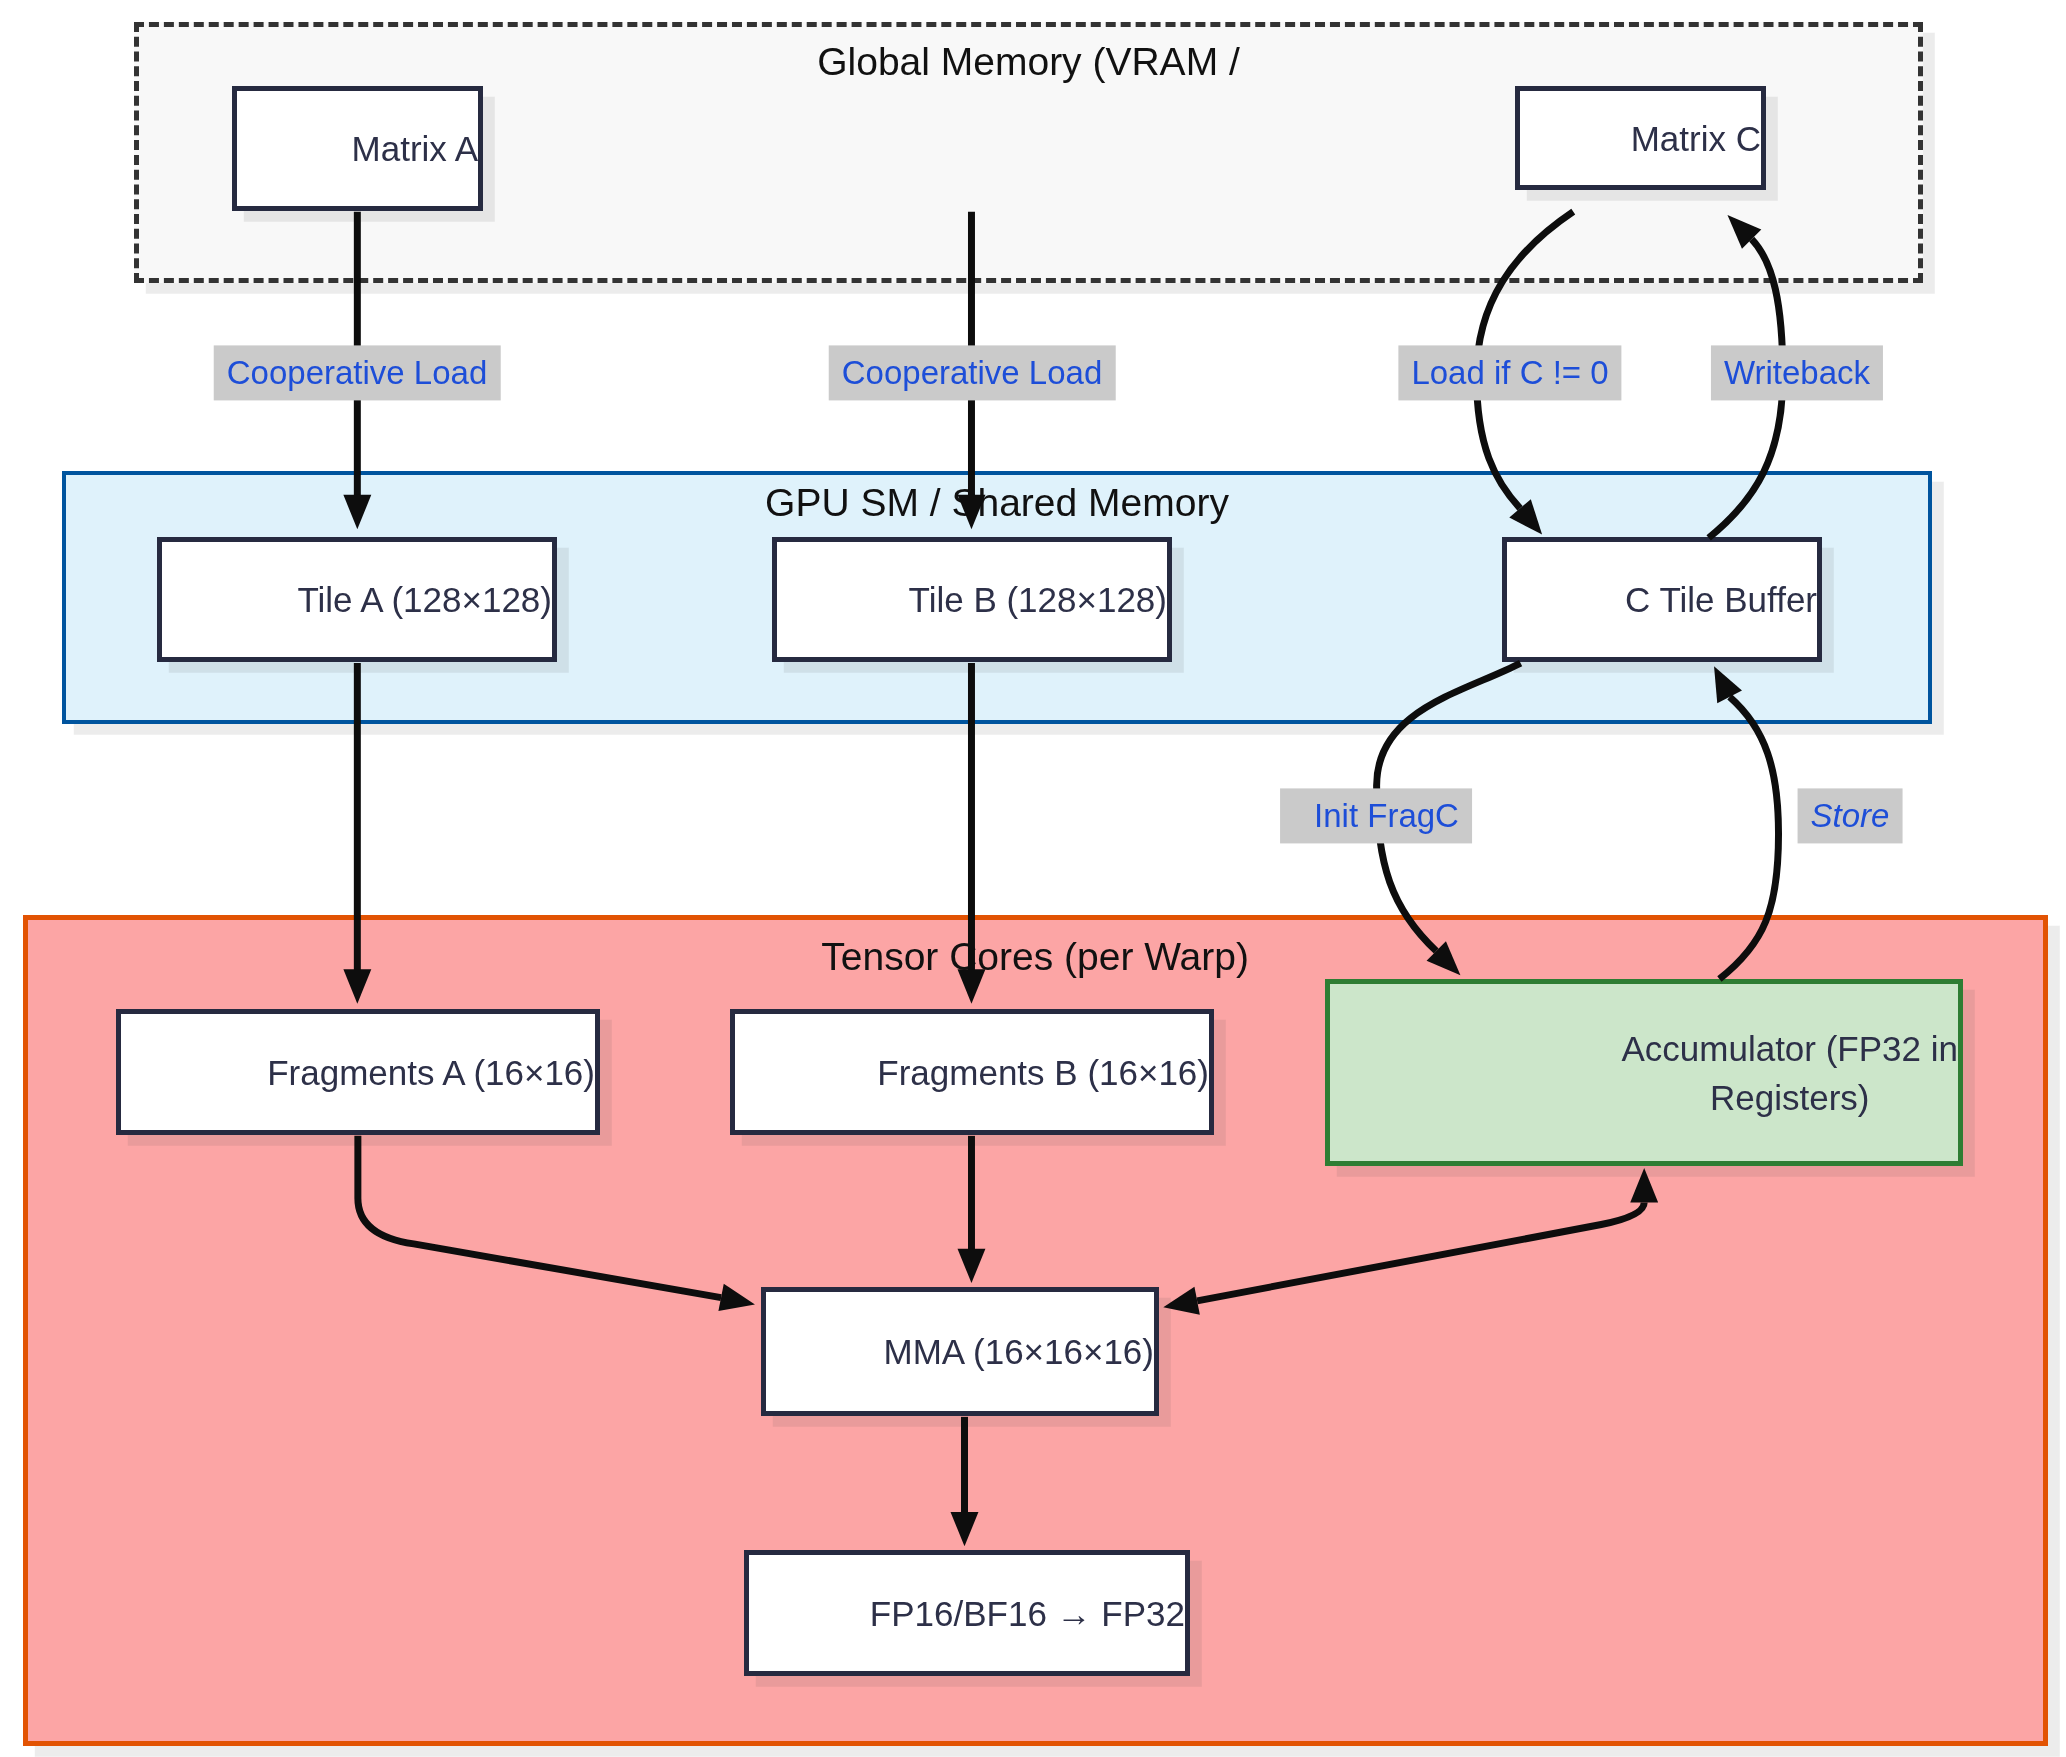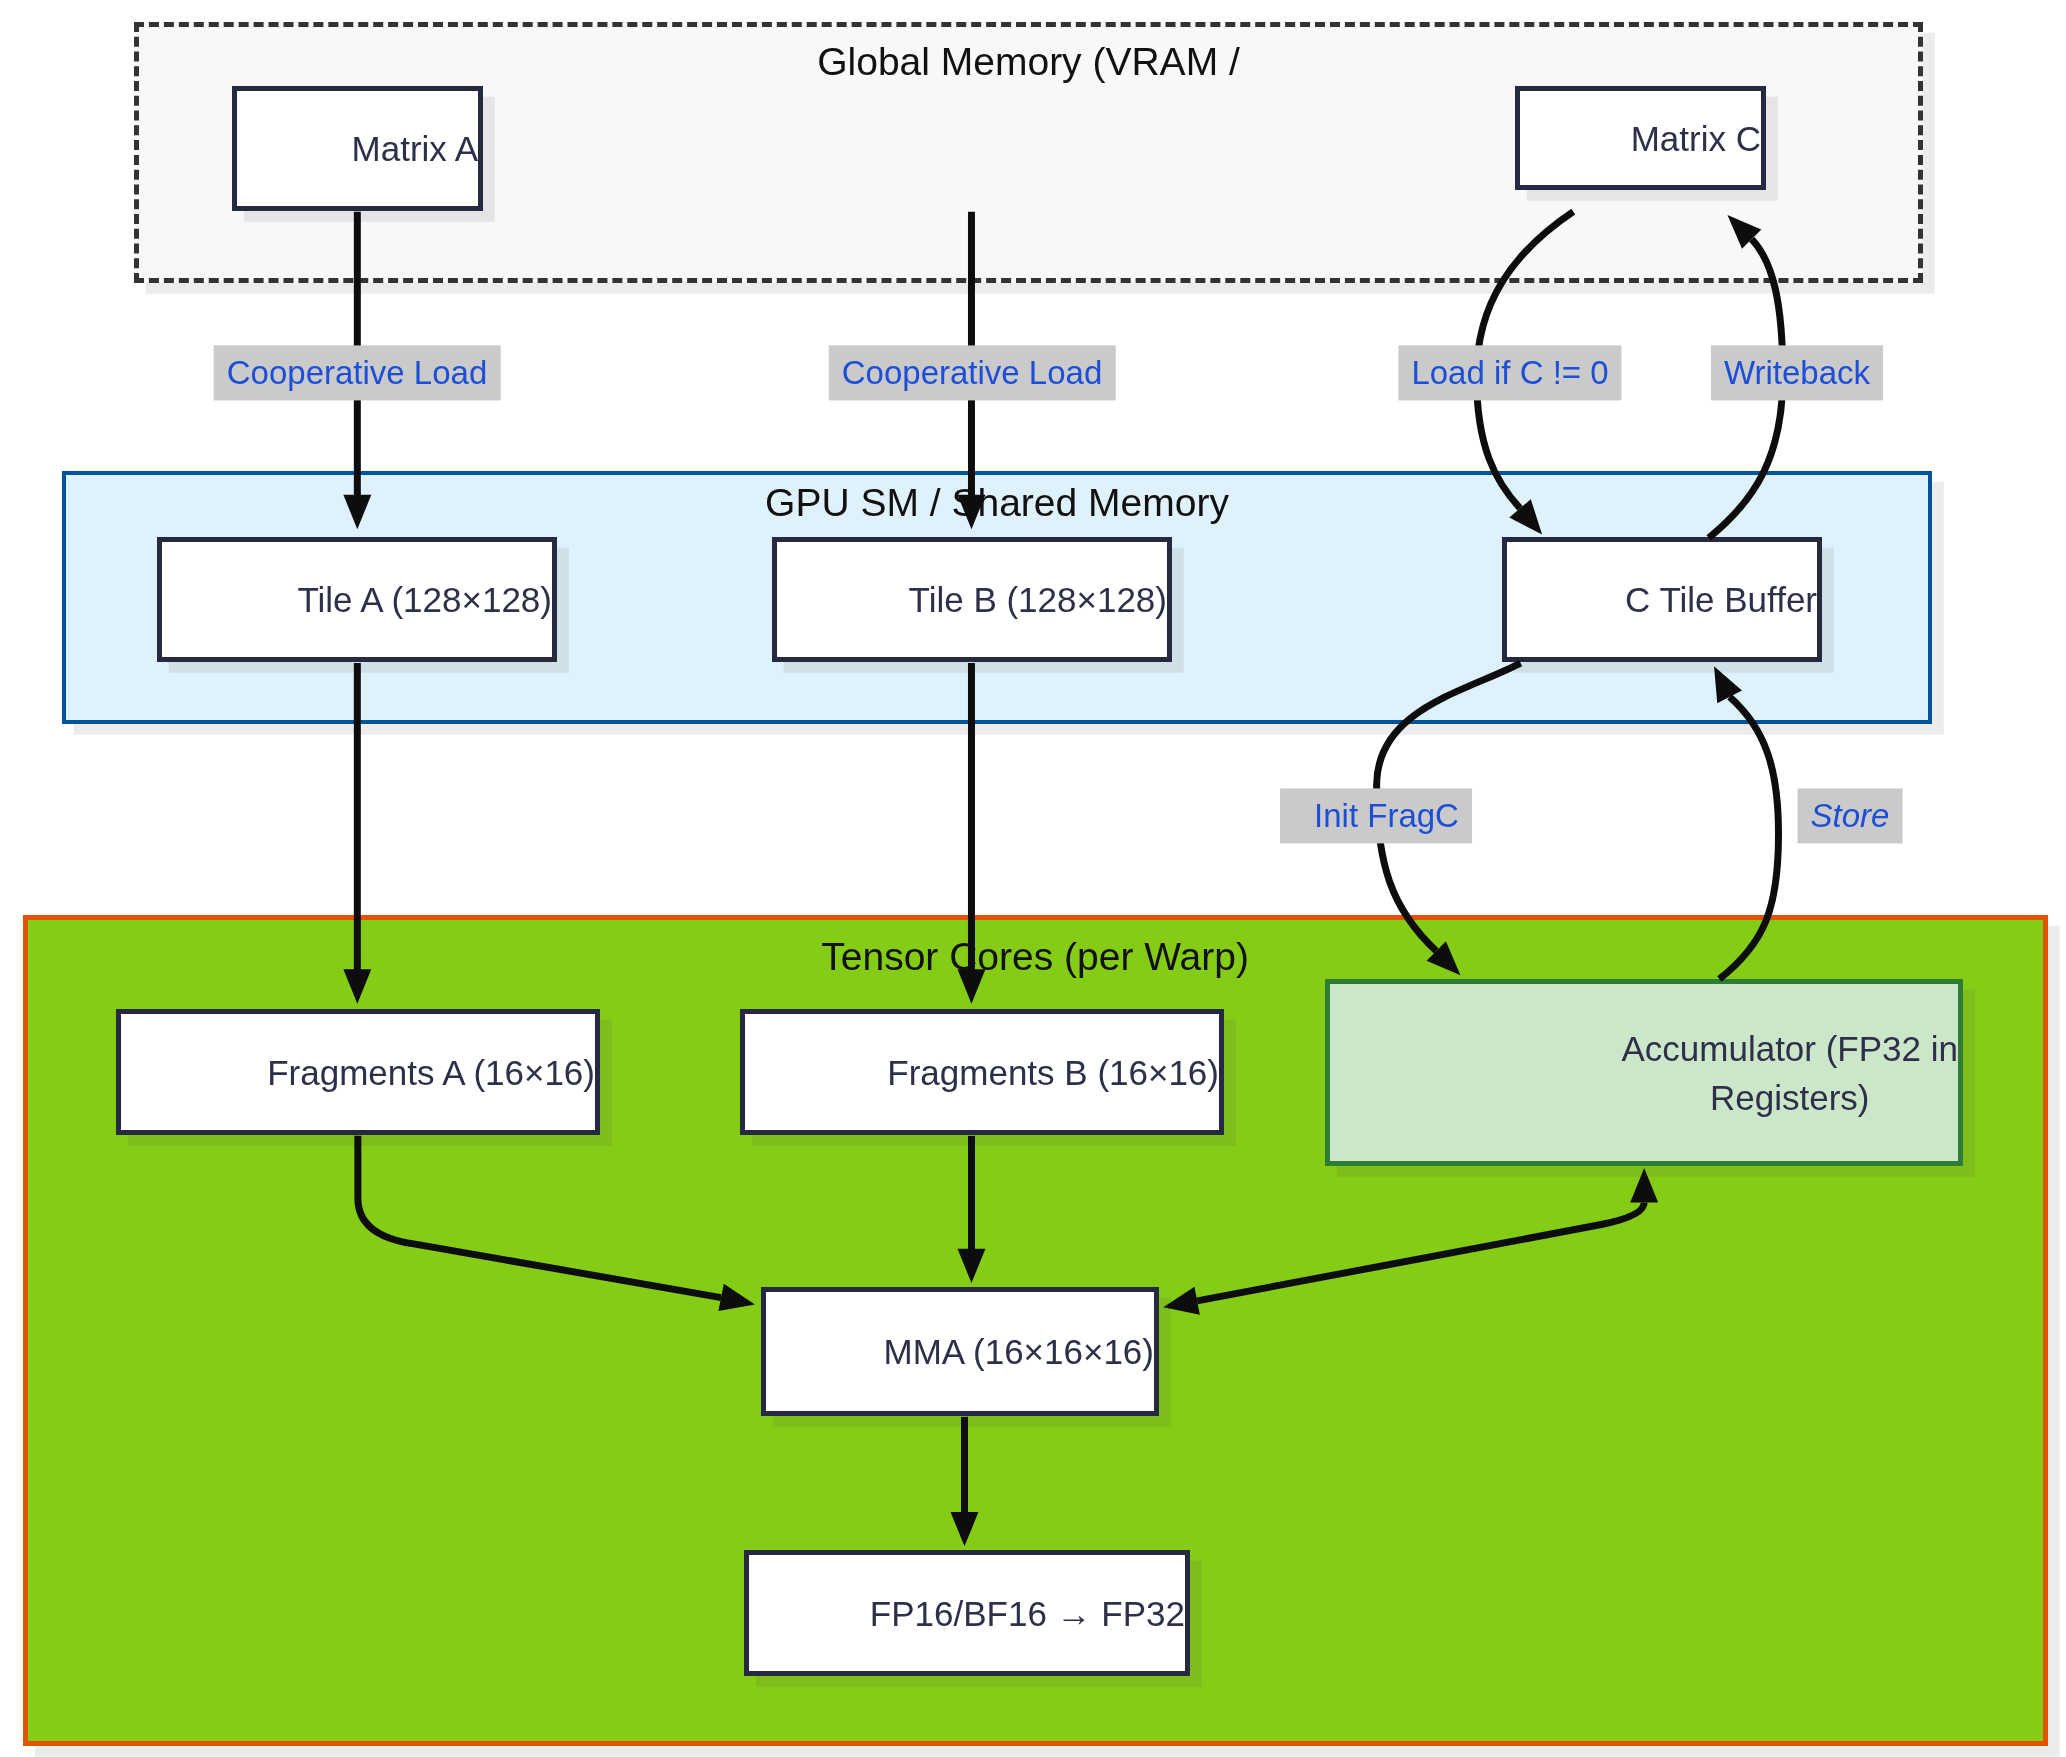--- a/index.html
+++ b/index.html
@@ -20,42 +20,42 @@
   #region-global .region-title { padding-top:13px; }
 
   #region-shared {
     left:62px; top:471px; width:1870px; height:253px;
     background:#dff2fb; border:4.3px solid #00549e;
   }
   #region-shared .region-title { padding-top:6.4px; }
 
   #region-tensor {
     left:22.6px; top:915px; width:2025px; height:831px;
-    background:#84cc16; border:5.9px solid #e25303;
+    background:#fca5a5; border:5.9px solid #e25303;
   }
   #region-tensor .region-title { padding-top:15px; }
 
   .node {
     position:absolute; box-sizing:border-box;
     background:#ffffff; border:5.4px solid #262a40;
     display:flex; align-items:center; justify-content:flex-end;
     text-align:center; font-size:35px; color:#2d3048;
   }
   .node .node-label { display:block; line-height:1.4; }
 
   #node-matrix-a { left:232px;  top:86px;  width:251px; height:125px; }
   #node-matrix-b { left:846px; top:86px;  width:251px; height:125px; }
   #node-matrix-c { left:1515px; top:86px;  width:251px; height:104px; }
 
   #node-tile-a        { left:157px;  top:537px; width:400px; height:125px; }
   #node-tile-b        { left:772px; top:537px; width:400px; height:125px; }
   #node-c-tile-buffer { left:1502px; top:537px; width:320px; height:125px; }
 
   #node-fragments-a { left:116px;  top:1009px; width:484px; height:126px; }
-  #node-fragments-b { left:730px; top:1009px; width:484px; height:126px;margin-left:10px; }
+  #node-fragments-b { left:730px; top:1009px; width:484px; height:126px; }
 
   #node-accumulator {
     left:1325px; top:979px; width:638px; height:187px;
     background:#cce6ca; border:5.9px solid #2e7d33;
   }
   #node-mma  { left:761px; top:1287px; width:398px; height:129px; }
   #node-fp16 { left:744px; top:1550px; width:446px; height:126px; }
 
   svg.edges { position:absolute; left:0; top:0; width:2066px; height:1757px; }
   svg.edges path.edge-line { fill:none; stroke:#0d0d0d; stroke-width:13; stroke-linejoin:round; }

